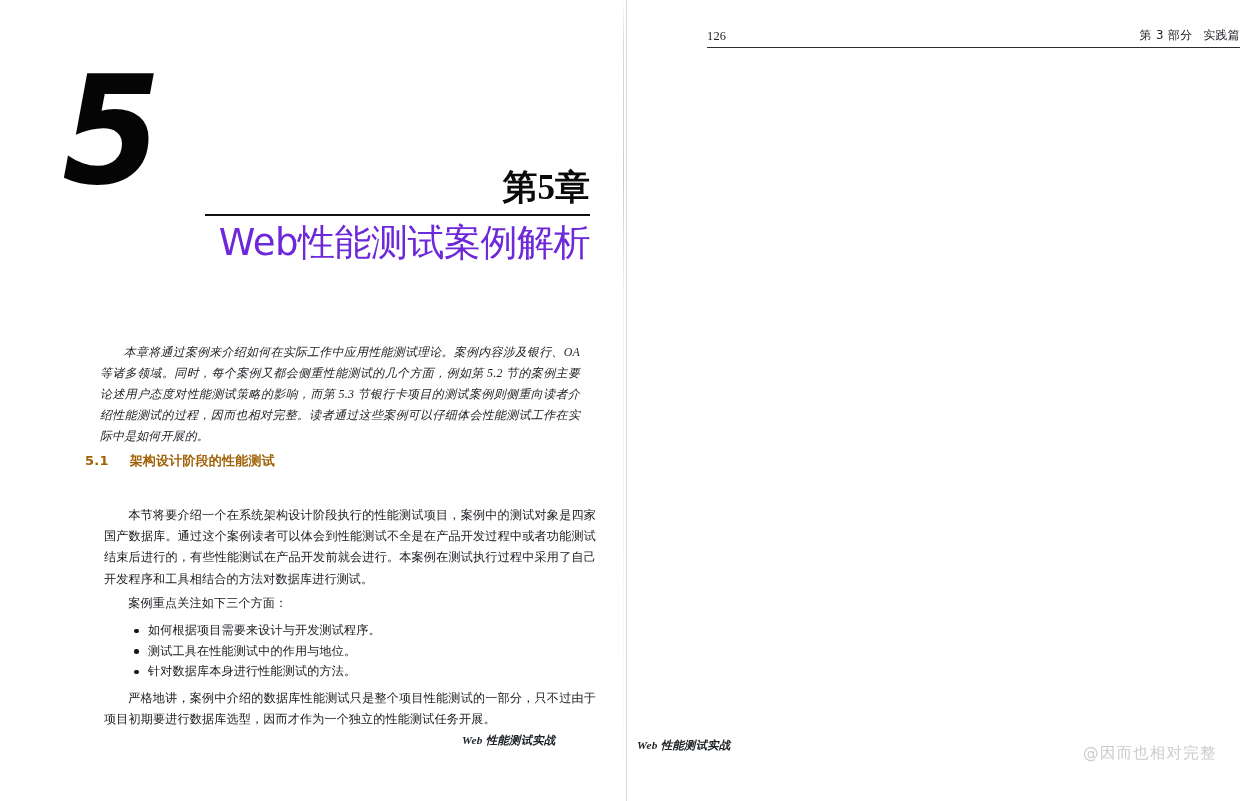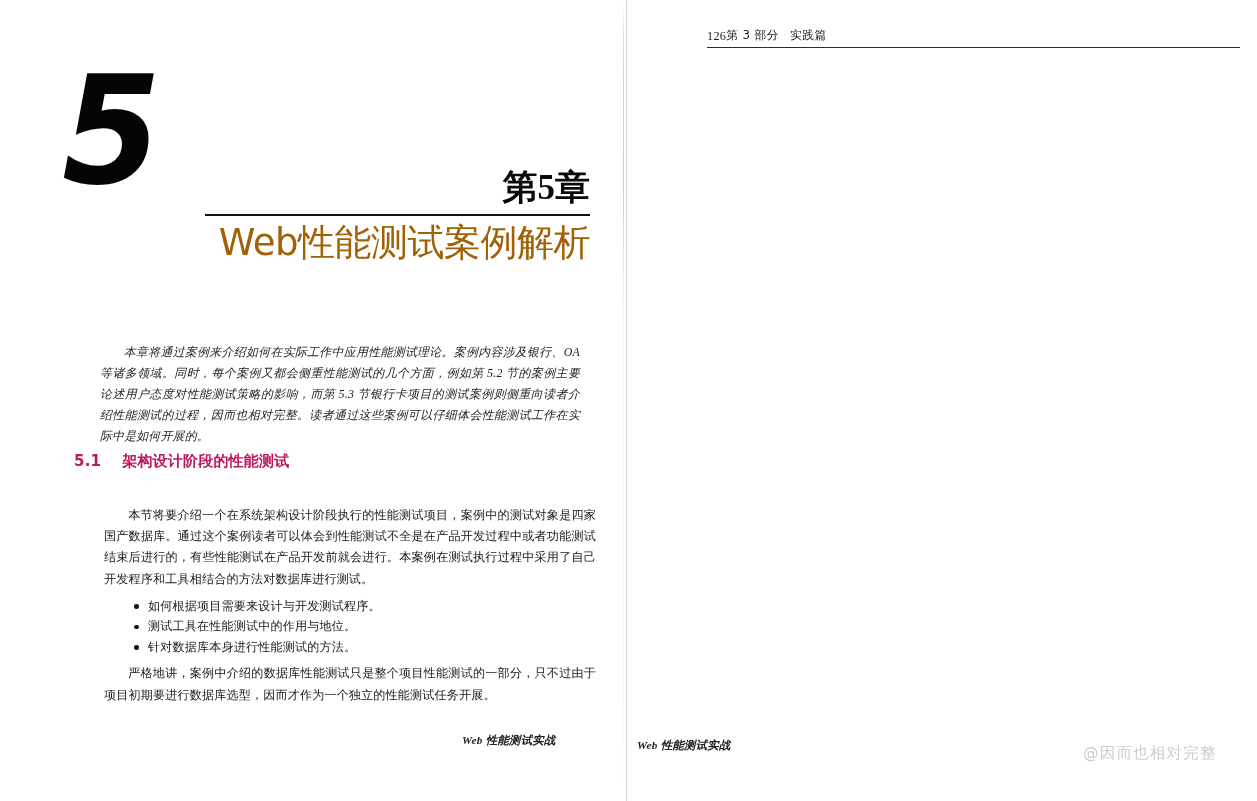--- a/index.html
+++ b/index.html
@@ -88,21 +88,21 @@
     height: 0;
     border-top: 2.2px solid #111;
   }
   .chap-title {
     margin-top: 6px;
     font-family: "DejaVu Sans", sans-serif;
     font-weight: 400;
     font-size: 37px;
     line-height: 1.12;
     letter-spacing: -0.5px;
-    color: #a16207;
+    color: #6d28d9;
     white-space: nowrap;
   }
 
   
   .para {
     font-size: 12.1px;
     line-height: 21.2px;
     text-align: justify;
     text-justify: inter-ideograph;
     text-indent: 2em;
@@ -126,27 +126,27 @@
 
   .intro-block {
     position: absolute;
     left: 100px;
     top: 342px;
     width: 480px;
   }
 
   .sec-h2 {
     position: absolute;
-    left: 74px;
+    left: 85px;
     top: 452px;
     font-family: "DejaVu Sans", sans-serif;
     font-weight: 700;
-    font-size: 15px;
+    font-size: 13px;
     letter-spacing: 0.2px;
-    color: #be185d;
+    color: #a16207;
     white-space: nowrap;
   }
   .sec-h2 .num { margin-right: 21px; font-weight: 700; }
 
   .left-body {
     position: absolute;
     left: 104px;
     top: 505px;
     width: 492px;
   }
@@ -190,21 +190,21 @@
   
   .run-head {
     position: absolute;
     left: 709px - 709px;
     top: 28px;
     left: 0;
     width: 100%;
     box-sizing: border-box;
     padding: 0 17px 0 80px;
     display: flex;
-    justify-content: flex-start;
+    justify-content: space-between;
     align-items: flex-end;
     font-size: 11.6px;
     color: #1a1d21;
   }
   .run-head .folio {
     font-family: "Liberation Serif", "DejaVu Serif", serif;
     font-size: 12.4px;
     letter-spacing: 0.2px;
   }
   .run-head .rh-title {
@@ -252,20 +252,21 @@
     <div class="intro-block">
       <p class="para-kai">本章将通过案例来介绍如何在实际工作中应用性能测试理论。案例内容涉及银行、OA等诸多领域。同时，每个案例又都会侧重性能测试的几个方面，例如第 5.2 节的案例主要论述用户态度对性能测试策略的影响，而第 5.3 节银行卡项目的测试案例则侧重向读者介绍性能测试的过程，因而也相对完整。读者通过这些案例可以仔细体会性能测试工作在实际中是如何开展的。</p>
     </div>
 
     <div class="sec-h2">
       <span class="num">5.1</span><span class="ttl">架构设计阶段的性能测试</span>
     </div>
 
     <div class="left-body">
       <p class="para">本节将要介绍一个在系统架构设计阶段执行的性能测试项目，案例中的测试对象是四家国产数据库。通过这个案例读者可以体会到性能测试不全是在产品开发过程中或者功能测试结束后进行的，有些性能测试在产品开发前就会进行。本案例在测试执行过程中采用了自己开发程序和工具相结合的方法对数据库进行测试。</p>
+      <p class="para para-tight">案例重点关注如下三个方面：</p>
 
       <ul class="bullets">
         <li>如何根据项目需要来设计与开发测试程序。</li>
         <li>测试工具在性能测试中的作用与地位。</li>
         <li>针对数据库本身进行性能测试的方法。</li>
       </ul>
 
       <p class="para">严格地讲，案例中介绍的数据库性能测试只是整个项目性能测试的一部分，只不过由于项目初期要进行数据库选型，因而才作为一个独立的性能测试任务开展。</p>
     </div>
 

